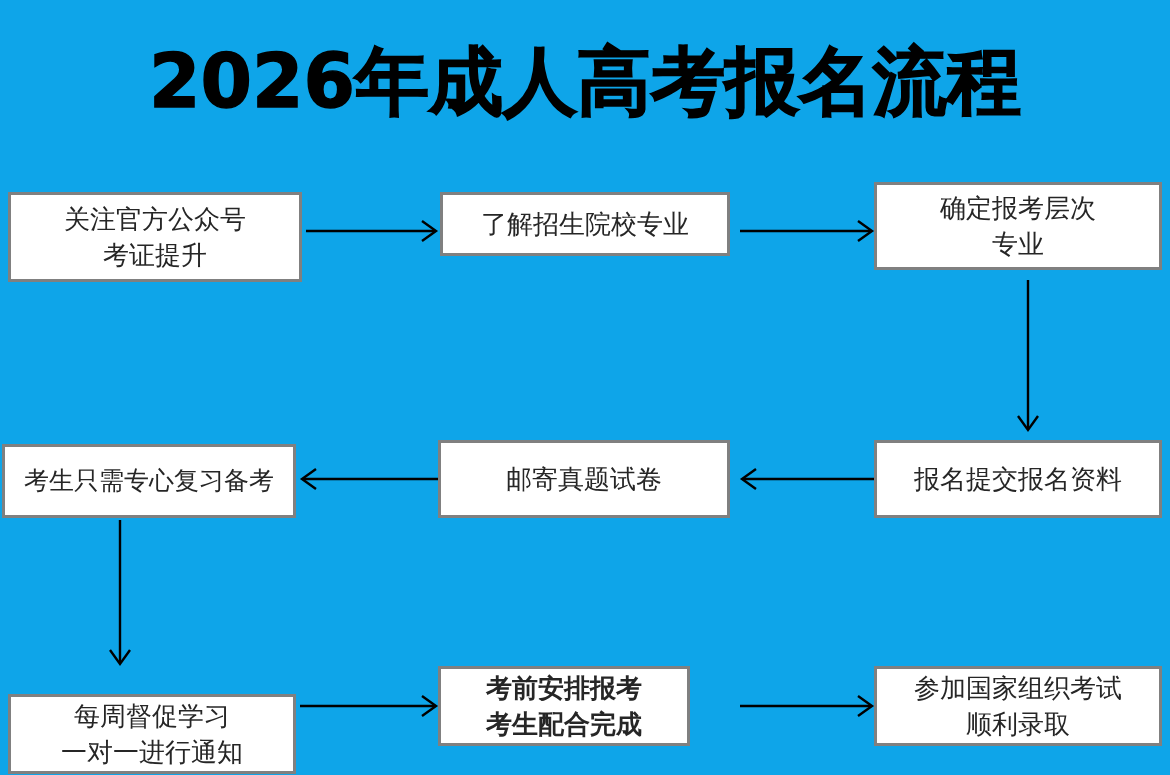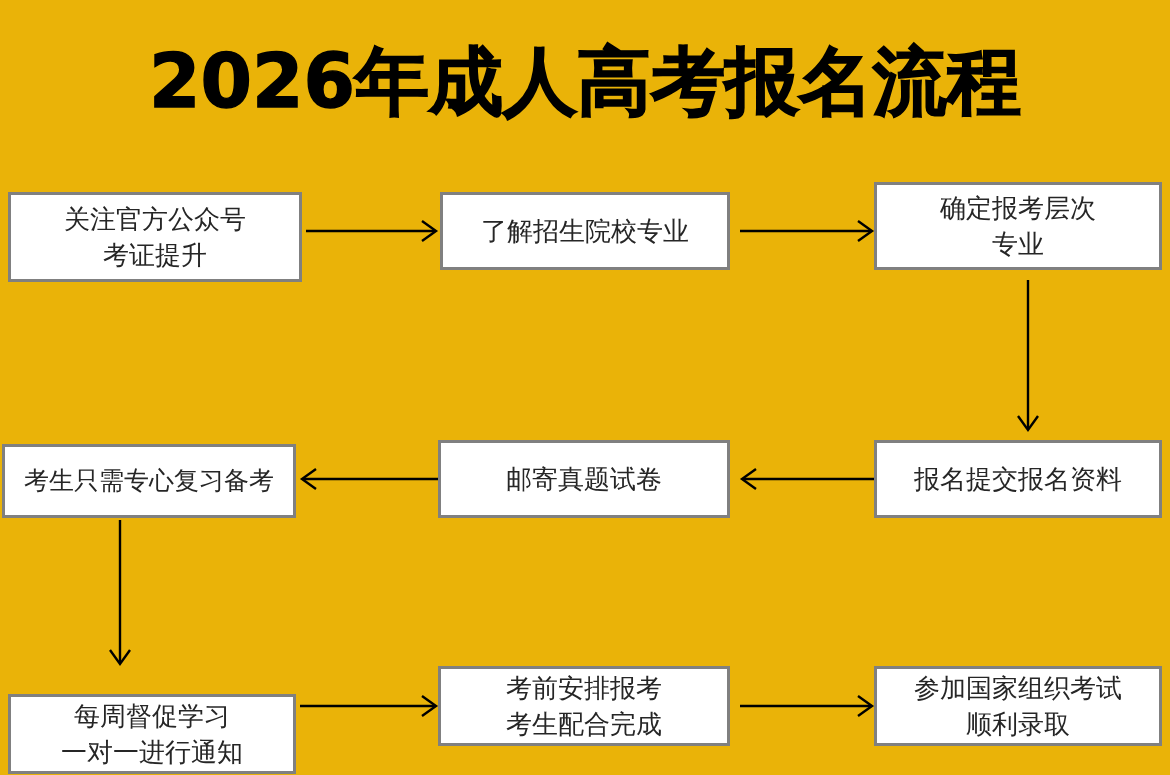--- a/index.html
+++ b/index.html
@@ -8,21 +8,21 @@
     padding: 0;
     background: #ffffff;
   }
   body {
     font-family: "DejaVu Sans", "Liberation Sans", sans-serif;
   }
   #canvas {
     position: relative;
     width: 1170px;
     height: 775px;
-    background: #eab308;
+    background: #0ea5e9;
     overflow: hidden;
   }
   
   .title {
     position: absolute;
     left: 0;
     top: 34px;
     width: 1170px;
     text-align: center;
     font-family: "DejaVu Sans", "Liberation Sans", sans-serif;
@@ -72,21 +72,21 @@
 
 <div id="canvas">
 
   <div class="title">2026年成人高考报名流程</div>
 
   <div class="node" style="left:8px; top:192px; width:294px; height:90px;">
     <span class="line">关注官方公众号</span>
     <span class="line">考证提升</span>
   </div>
 
-  <div class="node" style="left:440px; top:192px; width:290px; height:78px;">
+  <div class="node" style="left:440px; top:192px; width:290px; height:64px;">
     <span class="line">了解招生院校专业</span>
   </div>
 
   <div class="node" style="left:874px; top:182px; width:288px; height:88px;">
     <span class="line">确定报考层次</span>
     <span class="line">专业</span>
   </div>
 
   <div class="node tight" style="left:2px; top:444px; width:294px; height:74px;">
     <span class="line">考生只需专心复习备考</span>
@@ -98,21 +98,21 @@
 
   <div class="node" style="left:874px; top:440px; width:288px; height:78px;">
     <span class="line">报名提交报名资料</span>
   </div>
 
   <div class="node" style="left:8px; top:694px; width:288px; height:80px;">
     <span class="line">每周督促学习</span>
     <span class="line">一对一进行通知</span>
   </div>
 
-  <div class="node" style="left:438px; top:666px; width:292px; height:80px;">
+  <div class="node" style="left:438px; top:666px; width:252px; height:80px;font-weight:bold;">
     <span class="line">考前安排报考</span>
     <span class="line">考生配合完成</span>
   </div>
 
   <div class="node" style="left:874px; top:666px; width:288px; height:80px;">
     <span class="line">参加国家组织考试</span>
     <span class="line">顺利录取</span>
   </div>
 
   <div class="arrow" style="left:306px; top:219px; width:132px; height:24px;">

